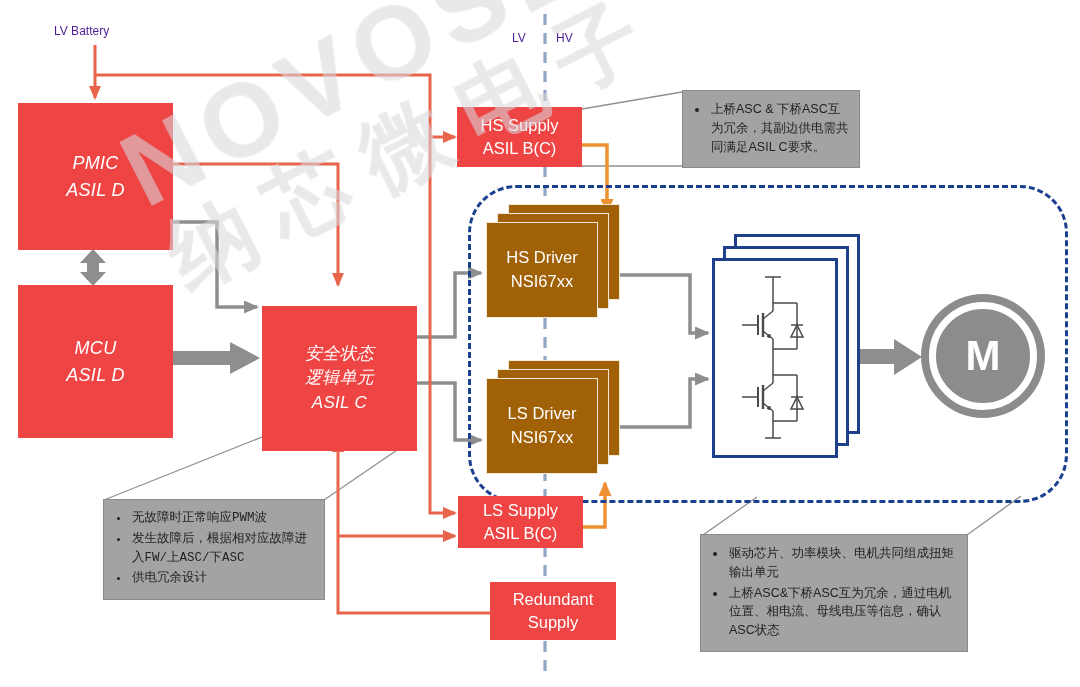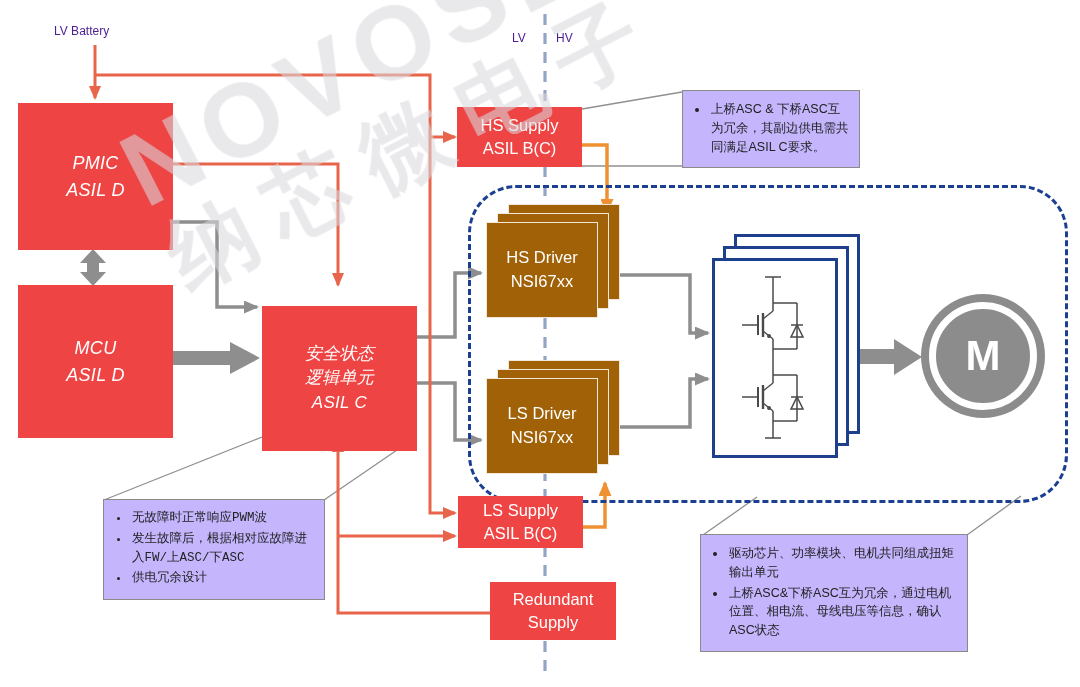--- a/index.html
+++ b/index.html
@@ -11,21 +11,21 @@
             text-align:center;white-space:pre-line;}
   .lbl-lg{font-size:18px;line-height:1.45;letter-spacing:.3px;font-style:italic;}
   .lbl-md{font-size:16.5px;line-height:1.4;}
   .dash-rect{border:3.5px dashed #1C4091;border-radius:48px;}
   .driver-layer{position:absolute;width:112px;height:96px;background:#a16207;
                 border:1.5px solid rgba(255,255,255,.85);box-sizing:border-box;}
   .driver-label{position:absolute;inset:0;display:flex;align-items:center;justify-content:center;
                 color:#fff;font-size:16.5px;line-height:1.45;text-align:center;white-space:pre-line;}
   .module-layer{position:absolute;width:126px;height:200px;background:#fff;
                 border:3.5px solid #1E3F8C;box-sizing:border-box;}
-  .callout{background:#c4b5fd;border:1.5px solid #8a8a8a;color:#222;font-size:12.5px;line-height:1.5;
+  .callout{background:#a3a3a3;border:1.5px solid #8a8a8a;color:#222;font-size:12.5px;line-height:1.5;
            box-sizing:border-box;padding:9px 10px 9px 6px;}
   .callout ul{margin:0;padding:0 0 0 20px;}
   .callout li{margin:0 0 2px 0;padding-left:2px;}
   .plain-label{color:#4c1d95;font-size:12px;font-weight:400;}
   .motor-outer{width:124px;height:124px;border-radius:50%;background:#8C8C8C;
                display:flex;align-items:center;justify-content:center;}
   .motor-ring{width:94px;height:94px;border-radius:50%;border:7px solid #fff;
               display:flex;align-items:center;justify-content:center;}
   .motor-m{color:#fff;font-size:42px;font-weight:bold;}
   .watermark{left:150px;top:120px;width:820px;transform:rotate(-27deg);transform-origin:left center;

